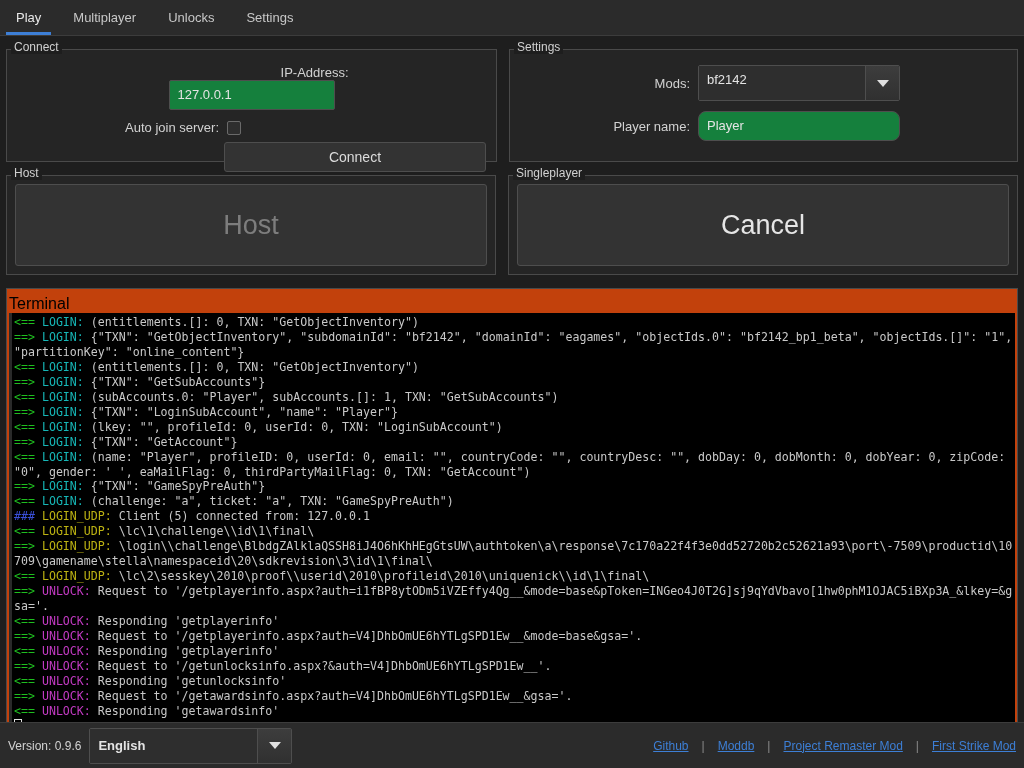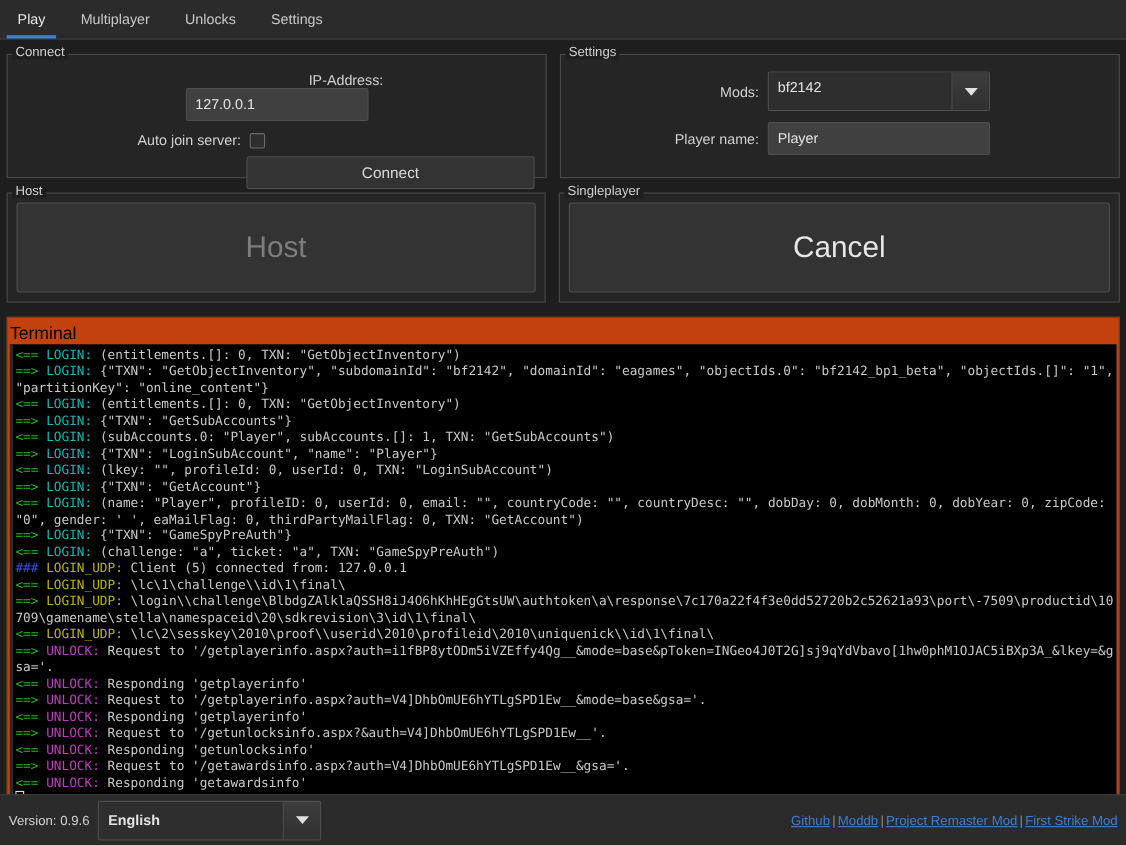--- a/index.html
+++ b/index.html
@@ -63,21 +63,21 @@
     align-items: center;
     margin-bottom: 10px;
   }
   .field-label {
     font-size: 13px;
     color: #d2d2d2;
     text-align: right;
     padding-right: 8px;
   }
   .textbox {
-    background: #404040;
+    background: #15803d;
     border: 1px solid #4e4e4e;
     border-radius: 2px;
     color: #e4e4e4;
     font-size: 13px;
     height: 30px;
     line-height: 28px;
     padding: 0 8px;
     overflow: hidden;
     white-space: nowrap;
   }
@@ -182,21 +182,21 @@
     color: #d2d2d2;
     margin-right: 8px;
     white-space: nowrap;
   }
   .links {
     margin-left: auto;
     font-size: 12px;
     color: #9a9a9a;
     display: flex;
     align-items: center;
-    gap: 2px;
+    gap: 13px;
   }
   .links a {
     color: #3d7fd6;
     text-decoration: underline;
     cursor: pointer;
   }
   .sep { color: #8a8a8a; }
 </style>
 </head>
 <body>
@@ -245,21 +245,21 @@
       <div class="combo" style="width:202px;">
         <div class="combo-val">bf2142</div>
         <div class="combo-arrow">
             <span class="caret"></span>
           </div>
       </div>
     </div>
 
     <div class="field">
       <div class="field-label" style="width:178px;">Player name:</div>
-      <div class="textbox" style="width:202px;" placeholder="Player">Player</div>
+      <div class="textbox" style="width:202px;border-radius:8px;" placeholder="Player">Player</div>
     </div>
   </div>
 </div>
 
 <div class="row">
 
   <div class="groupbox" style="width:491px;height:100px;padding:8px;">
     <div class="gb-title">Host</div>
     <div class="btn disabled" style="width:100%;height:100%;font-size:27px;">Host</div>
   </div>

